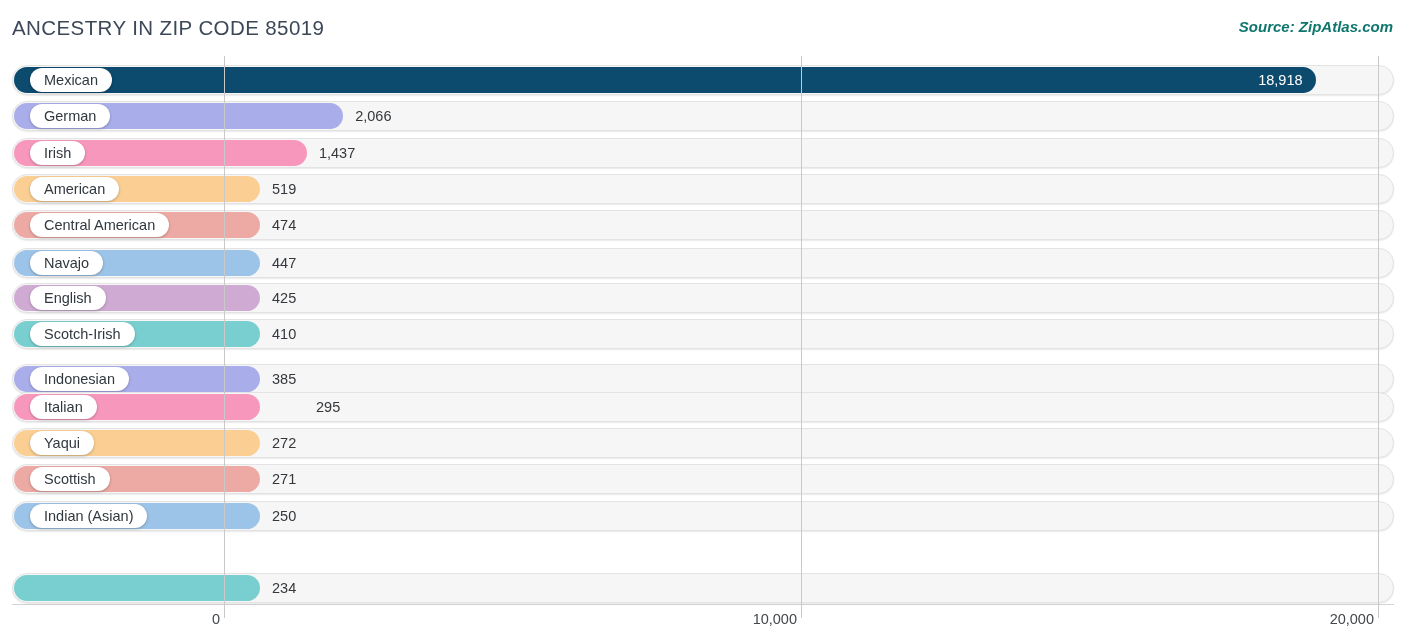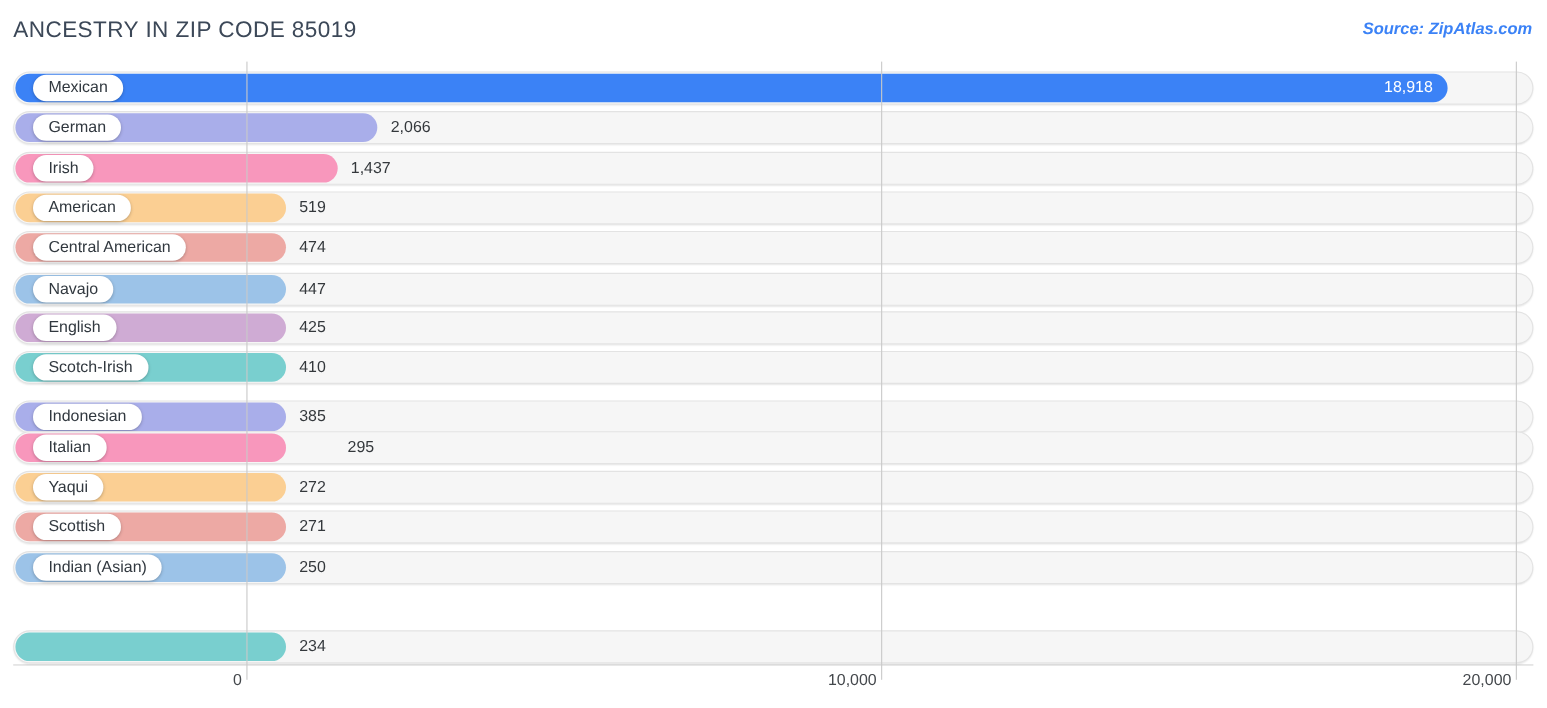--- a/index.html
+++ b/index.html
@@ -33,21 +33,21 @@
     font-weight: 400;
     white-space: nowrap;
   }
   #source-label {
     position: absolute;
     right: 13px;
     top: 18px;
     font-size: 15px;
     font-style: italic;
     font-weight: 700;
-    color: #3b82f6;
+    color: #0f766e;
     white-space: nowrap;
   }
 
   
   #plot {
     position: absolute;
     left: 0;
     top: 56px;
     width: 1406px;
     height: 552px;
@@ -157,21 +157,21 @@
   <div id="chart-title">ANCESTRY IN ZIP CODE 85019</div>
   <div id="source-label">Source: ZipAtlas.com</div>
 </div>
 
 <div id="plot">
     <div class="gridline" style="left: 224px;"></div>
     <div class="gridline" style="left: 801px;"></div>
     <div class="gridline" style="left: 1378px;"></div>
     <div class="row" style="top: 9px;">
       <div class="track"></div>
-      <div class="bar" style="width: 1301.57px; background: #3b82f6;">
+      <div class="bar" style="width: 1301.57px; background: #0c4a6e;">
         <div class="bar-inner-value">18,918</div>
       </div>
       <div class="pill">Mexican</div>
     </div>
     <div class="row" style="top: 45.3px;">
       <div class="track"></div>
       <div class="bar" style="width: 329.208px; background: rgb(169, 174, 234);"></div>
       <div class="pill">German</div>
       <div class="value" style="left: 343.208px;">2,066</div>
     </div>

